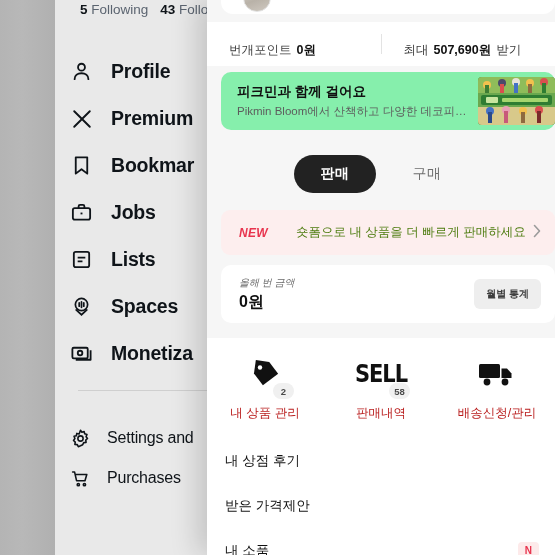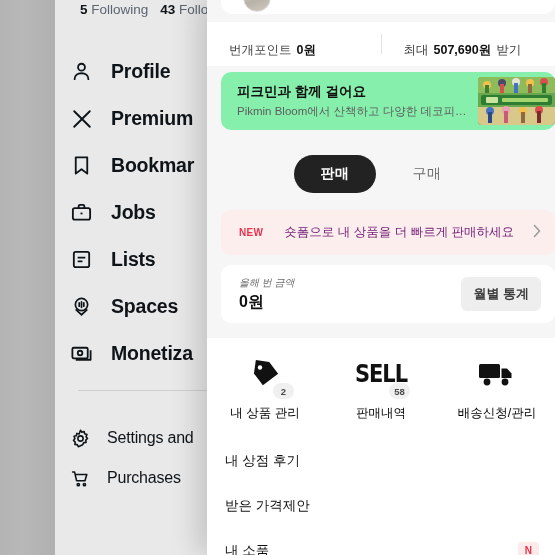--- a/index.html
+++ b/index.html
@@ -138,41 +138,41 @@
   .seg.active{ background:#222222; color:#ffffff; }
   .seg.inactive{ background:transparent; color:#6e6e6e; font-weight:400; }
 
   
   .promo{
     position:absolute; left:14px; top:210px; width:334px; height:45px;
     background:#fdeeee; border-radius:9px;
     display:flex; align-items:center; padding:0 12px 0 18px;
   }
   .promo .new-badge{
-    font-size:10px; font-weight:700; color:#e8344e;
-    letter-spacing:0.3px; flex:0 0 auto; margin-right:21px;
+    font-size:12px; font-weight:700; color:#e8344e;
+    letter-spacing:0.3px; flex:0 0 auto; margin-right:28px;font-style:italic;
   }
   .promo .promo-text{
-    font-size:12.5px; color:#701a75; flex:1 1 auto;
+    font-size:12.5px; color:#4d7c0f; flex:1 1 auto;
     white-space:nowrap; overflow:hidden; text-overflow:ellipsis;
   }
   .promo .chev{ flex:0 0 auto; color:#9b9b9b; }
 
   
   .earn-card{
     position:absolute; left:14px; top:265px; width:334px; height:58px;
     background:#ffffff; border-radius:10px;
     display:flex; align-items:center; padding:0 14px 0 18px;
   }
   .earn-left{ flex:1 1 auto; }
   .earn-label{ font-size:10px; color:#6a6a6a; line-height:1.5;font-style:italic; }
   .earn-value{ font-size:16px; font-weight:700; color:#111; line-height:1.4; margin-top:1px; }
   .earn-btn{
     flex:0 0 auto; background:#eeeeee; color:#3d3d3d;
-    font-size:13px; font-weight:700;
+    font-size:10px; font-weight:700;
     padding:8px 12px; border-radius:6px; white-space:nowrap;
     border:none;
   }
 
   
   .quick-row{
     position:absolute; left:0; top:338px; width:348px; height:100px;
     background:#ffffff;
     display:flex; align-items:flex-start; justify-content:space-around;
     padding-top:14px;
@@ -190,21 +190,21 @@
     color:#111; transform:scaleY(1.18);
   }
   .quick-badge{
     position:absolute; right:-1px; bottom:-3px;
     min-width:21px; height:16px; padding:0 5px;
     background:#f0f0f0; border-radius:8px;
     font-size:9.5px; color:#4a4a4a; font-weight:700;
     display:flex; align-items:center; justify-content:center;
   }
   .quick-label{
-    margin-top:9px; font-size:12.5px; color:#000000; white-space:nowrap;
+    margin-top:9px; font-size:12.5px; color:#b91c1c; white-space:nowrap;
   }
 
   
   .list-sec{
     position:absolute; left:0; top:438px; width:348px; bottom:0;
     background:#ffffff;
   }
   .list-row{
     height:45px; display:flex; align-items:center;
     padding:0 16px 0 18px; font-size:13.5px; color:#111;

